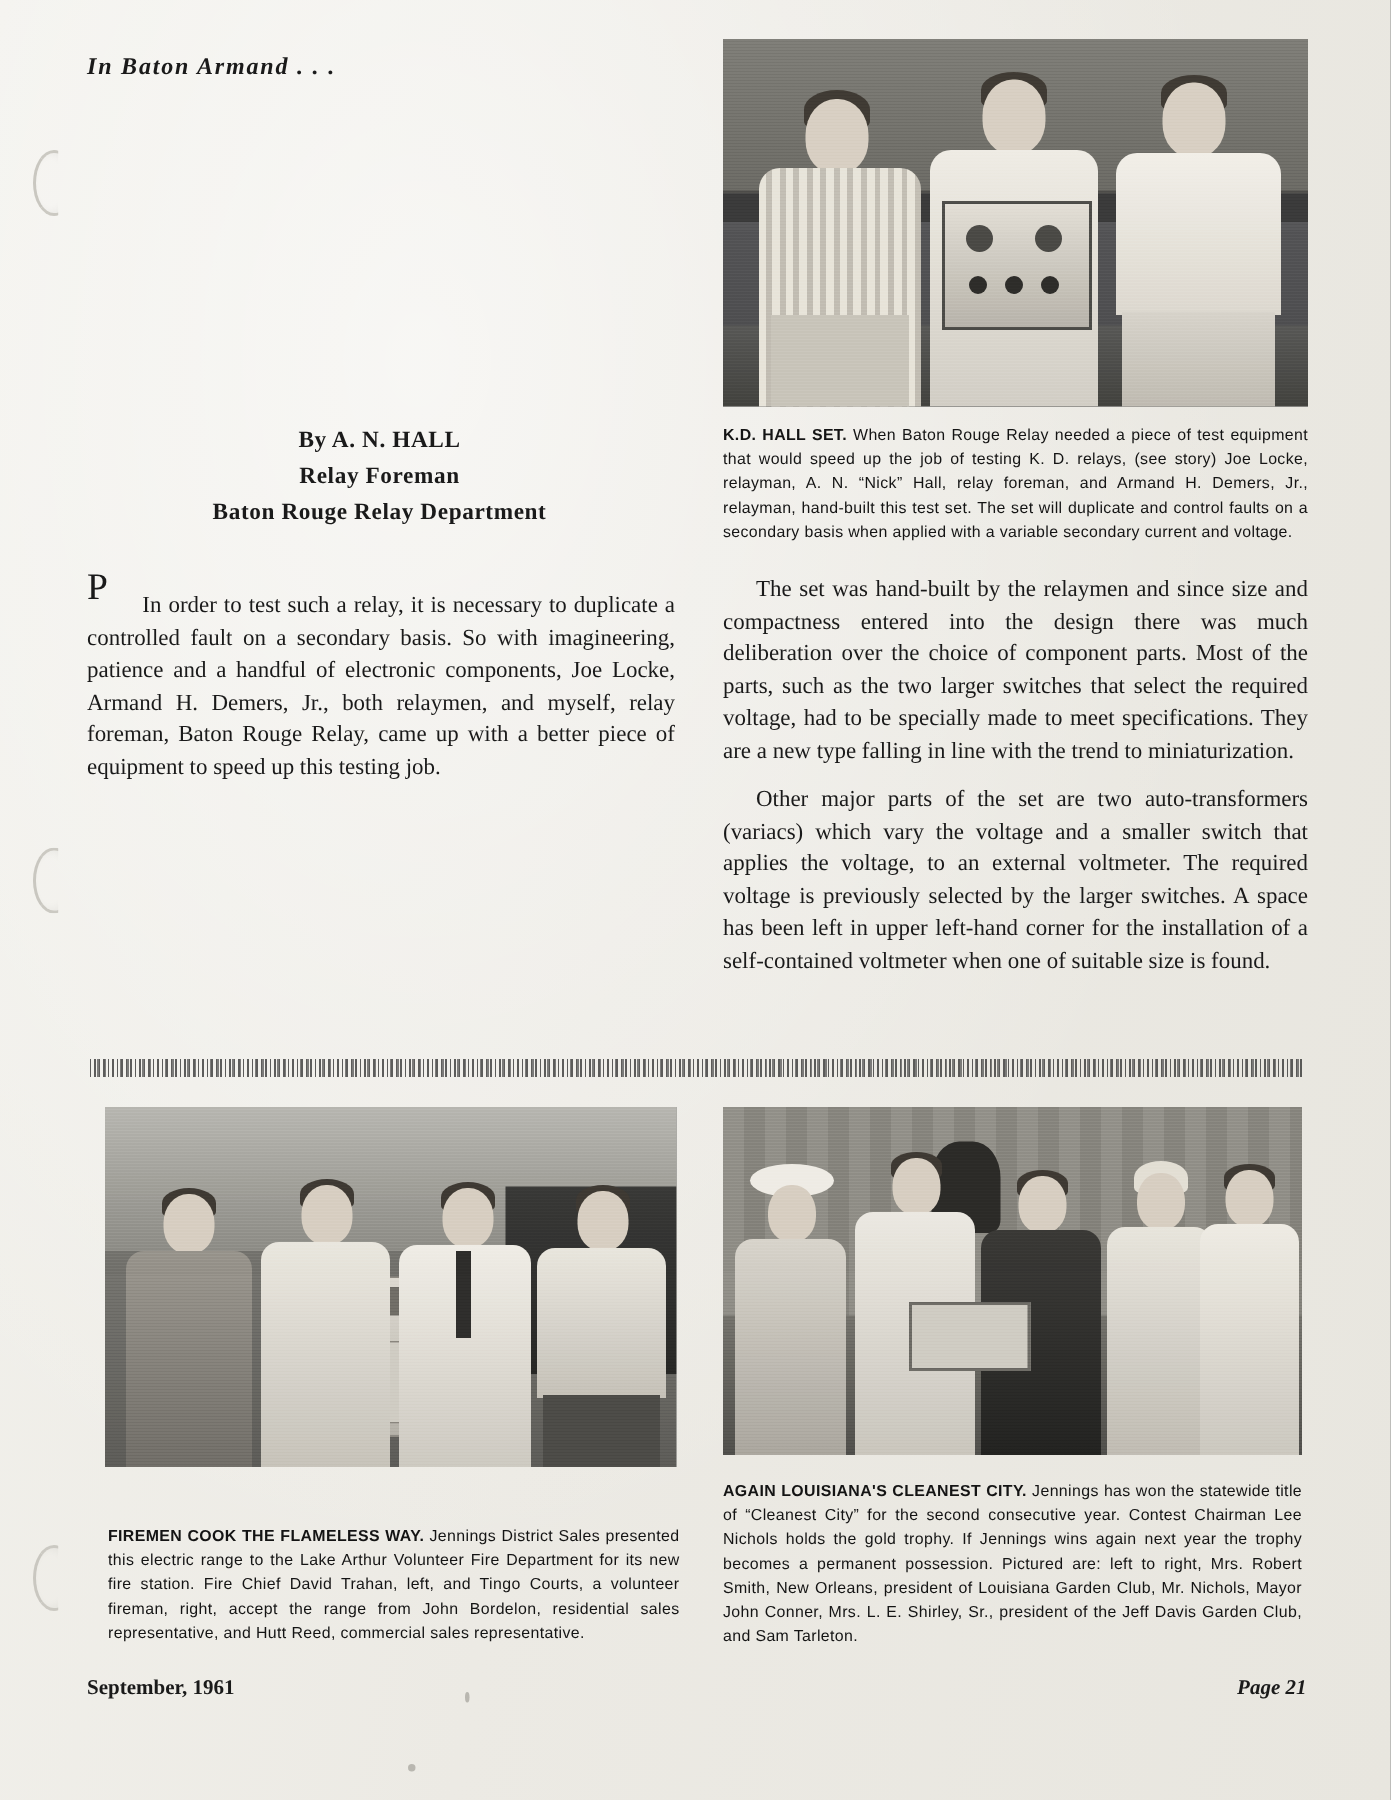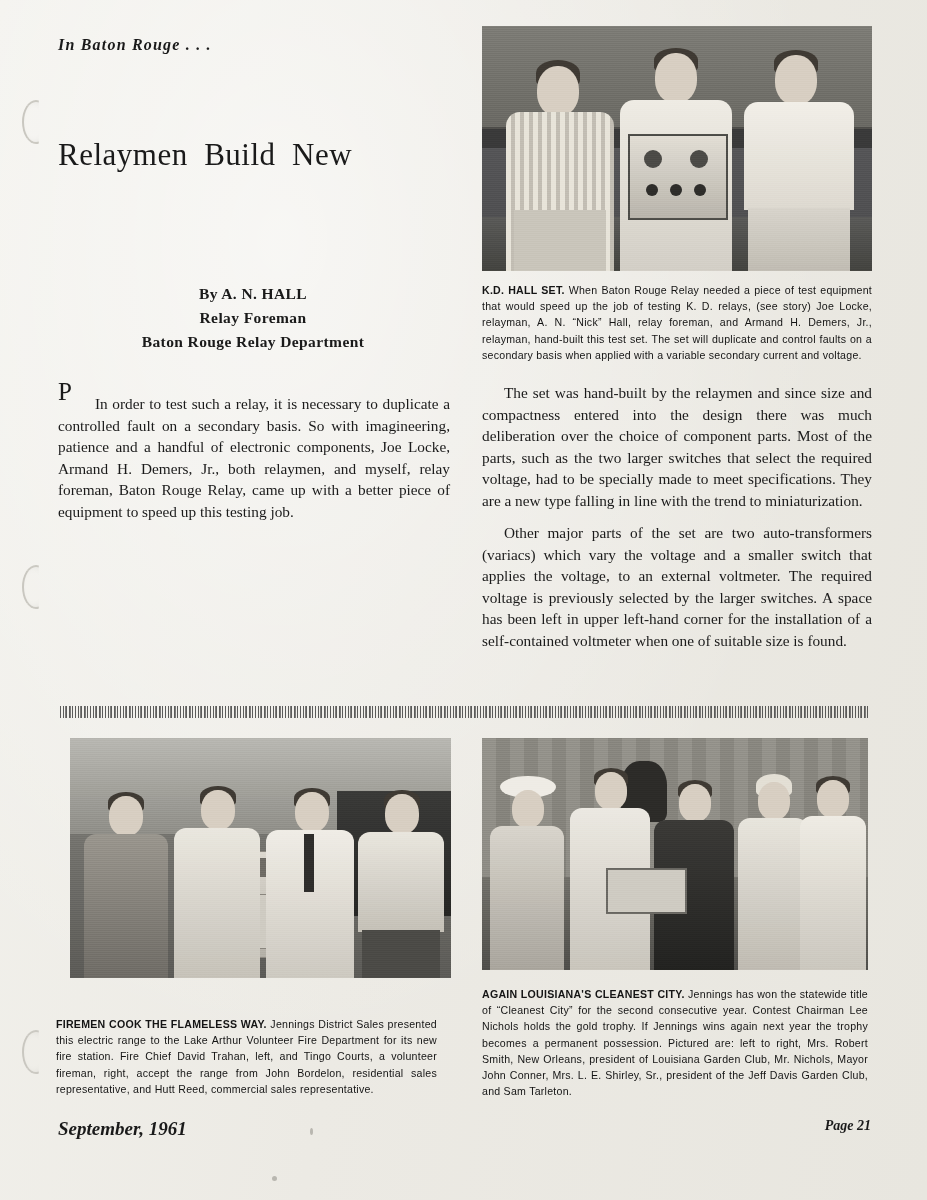--- a/index.html
+++ b/index.html
@@ -129,23 +129,22 @@
       repeating-linear-gradient(90deg,
         #555 0px, #555 1px,
         rgba(255,255,255,0) 1px, rgba(255,255,255,0) 5px);
     opacity: 0.75;
   }
 
   .footer-left {
     position: absolute;
     left: 58px;
     top: 1118px;
-    font-style: italic;
     font-weight: bold;
-    font-size: 19px;
+    font-size: 14px;
   }
   .footer-right {
     position: absolute;
     right: 56px;
     top: 1118px;
     font-style: italic;
     font-weight: bold;
     font-size: 14px;
   }
   .speck {
@@ -233,24 +232,23 @@
 </head>
 <body>
 
 <div class="page">
   <div class="paper-tone"></div>
 
   <div class="punch-hole hole-1"></div>
   <div class="punch-hole hole-2"></div>
   <div class="punch-hole hole-3"></div>
 
-  <div class="kicker">In Baton Rouge . . .</div>
+  <div class="kicker">In Baton Armand . . .</div>
 
   <div class="headline">
-    <span class="hl-line">Relaymen  Build  New</span>
   </div>
 
   <div class="byline">
     <div>By A. N. HALL</div>
     <div>Relay Foreman</div>
     <div>Baton Rouge Relay Department</div>
   </div>
 
   <div class="col col-left">
     <p class="dropcap-p"><span class="dropcap">P</span></p>
@@ -335,21 +333,21 @@
       <div class="person" style="left:288px; top:52px; width:86px; height:188px;">
         <div class="hair" style="left:26px; top:0px; width:36px; height:20px;"></div>
         <div class="head" style="left:27px; top:4px; width:34px; height:40px;"></div>
         <div class="torso" style="left:0px; top:42px; width:86px; height:100px; background:linear-gradient(180deg,#e9e6de,#c4c0b7); border-radius:12px 12px 0 0;"></div>
         <div class="torso" style="left:4px; top:140px; width:78px; height:48px; background:#4b4a46;"></div>
       </div>
       <div class="grain"></div>
     </div>
   </div>
 
-  <div class="caption" style="left:56px; top:1016px; width:381px;">
+  <div class="caption" style="left:72px; top:1016px; width:381px;">
     <b>FIREMEN COOK THE FLAMELESS WAY.</b><span> Jennings District Sales presented this electric range to the Lake Arthur Volunteer Fire Department for its new fire station.  Fire Chief David Trahan, left, and Tingo Courts, a volunteer fireman, right, accept the range from John Bordelon, residential sales representative, and Hutt Reed, commercial sales representative.</span>
   </div>
 
   <div class="photo" id="photo-trophy" style="left:482px; top:738px; width:386px; height:232px;">
     <div class="ph-inner">
       <div class="bg"></div>
       <div class="curtain"></div>
       <div class="trophy"></div>
 
       <div class="person" style="left:8px; top:38px; width:74px; height:194px;">

